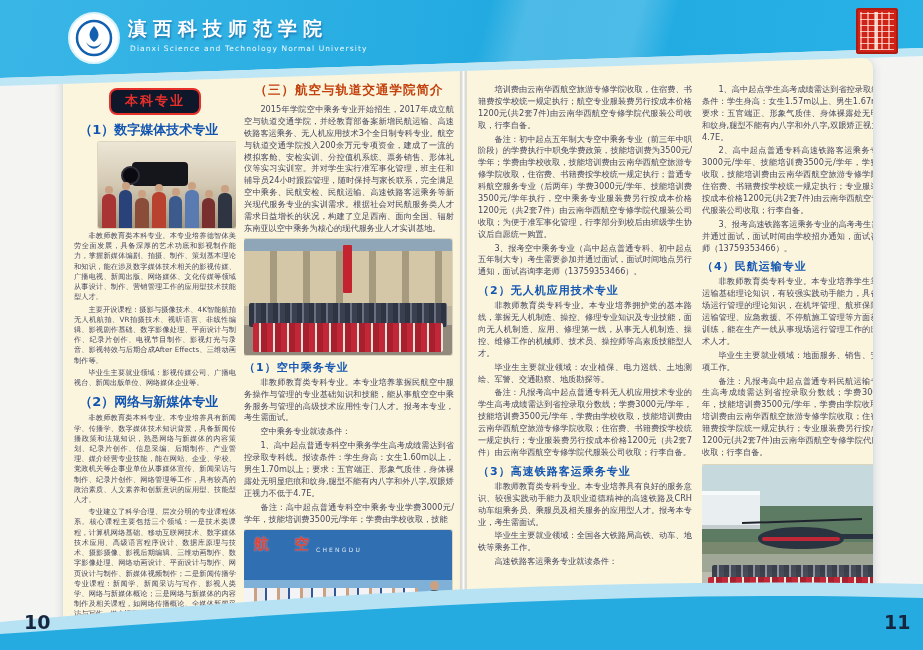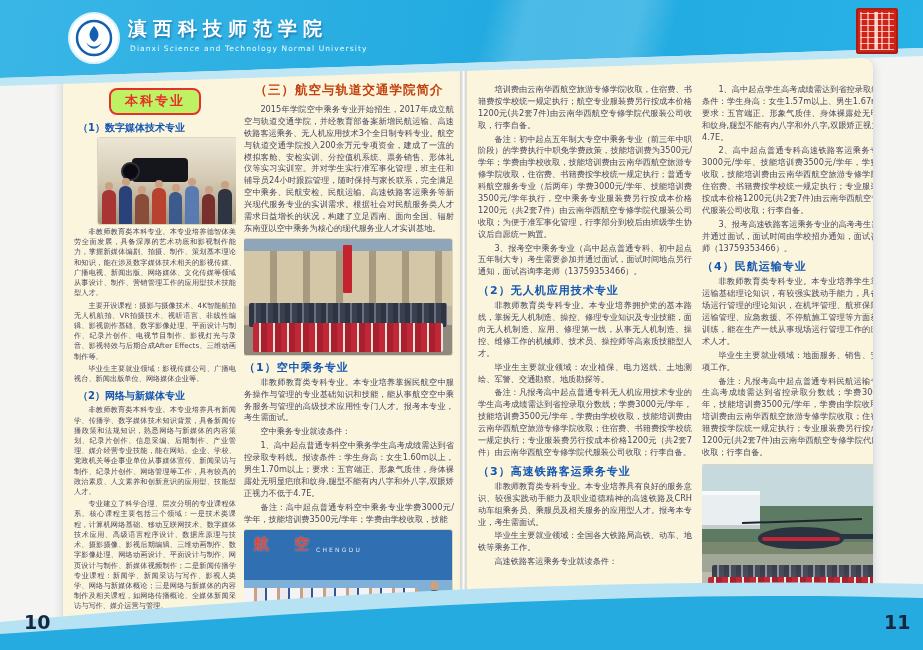--- a/index.html
+++ b/index.html
@@ -23,26 +23,26 @@
   .page-right .colA{left:12px;top:26px;width:214px;height:548px;}
   .page-right .colB{left:236px;top:26px;width:202px;height:548px;}
 
   
   .body p{margin:0 0 2px;text-indent:2em;text-align:justify;color:#474760;}
   .colL1 .body p{font-size:7.2px;line-height:1.42;}
   .colL2 .body p,.colA .body p,.colB .body p{font-size:8.2px;line-height:1.45;}
   .banner{
     width:88px;margin:0 auto 6px;padding:2px 0 3px;text-align:center;
     border:2px solid #e6302a;border-radius:8px;color:#e6302a;
-    font-size:13px;font-weight:bold;letter-spacing:2px;background:#bef264;
+    font-size:13px;font-weight:bold;letter-spacing:2px;background:#0f172a;
   }
   .h-college{margin:0 0 5px;text-align:center;color:#c2410c;font-size:12.5px;
     font-weight:bold;letter-spacing:1px;}
   .h-sub{margin:5px 0 2px;color:#1356b2;font-weight:bold;}
-  .h-sub.left{font-size:10px;text-indent:.4em;}
+  .h-sub.left{font-size:13px;text-indent:.4em;}
   .h-sub.center{font-size:11px;text-align:left;letter-spacing:1px;}
 
   
   .band{position:absolute;left:0;top:0;width:923px;height:86px;z-index:3;pointer-events:none;}
   .band .main{position:absolute;inset:0;
     background:linear-gradient(100deg,#3ab6e6,#1fa9e0 60%,#29b2e6);
     clip-path:polygon(0 0,923px 0,923px 48px,0 78px);}
   .band .shine{position:absolute;inset:0;background:
     linear-gradient(105deg,rgba(255,255,255,0) 52%,rgba(255,255,255,.20) 56%,rgba(255,255,255,.20) 68%,rgba(255,255,255,0) 72%);
     clip-path:polygon(0 0,923px 0,923px 48px,0 78px);}

